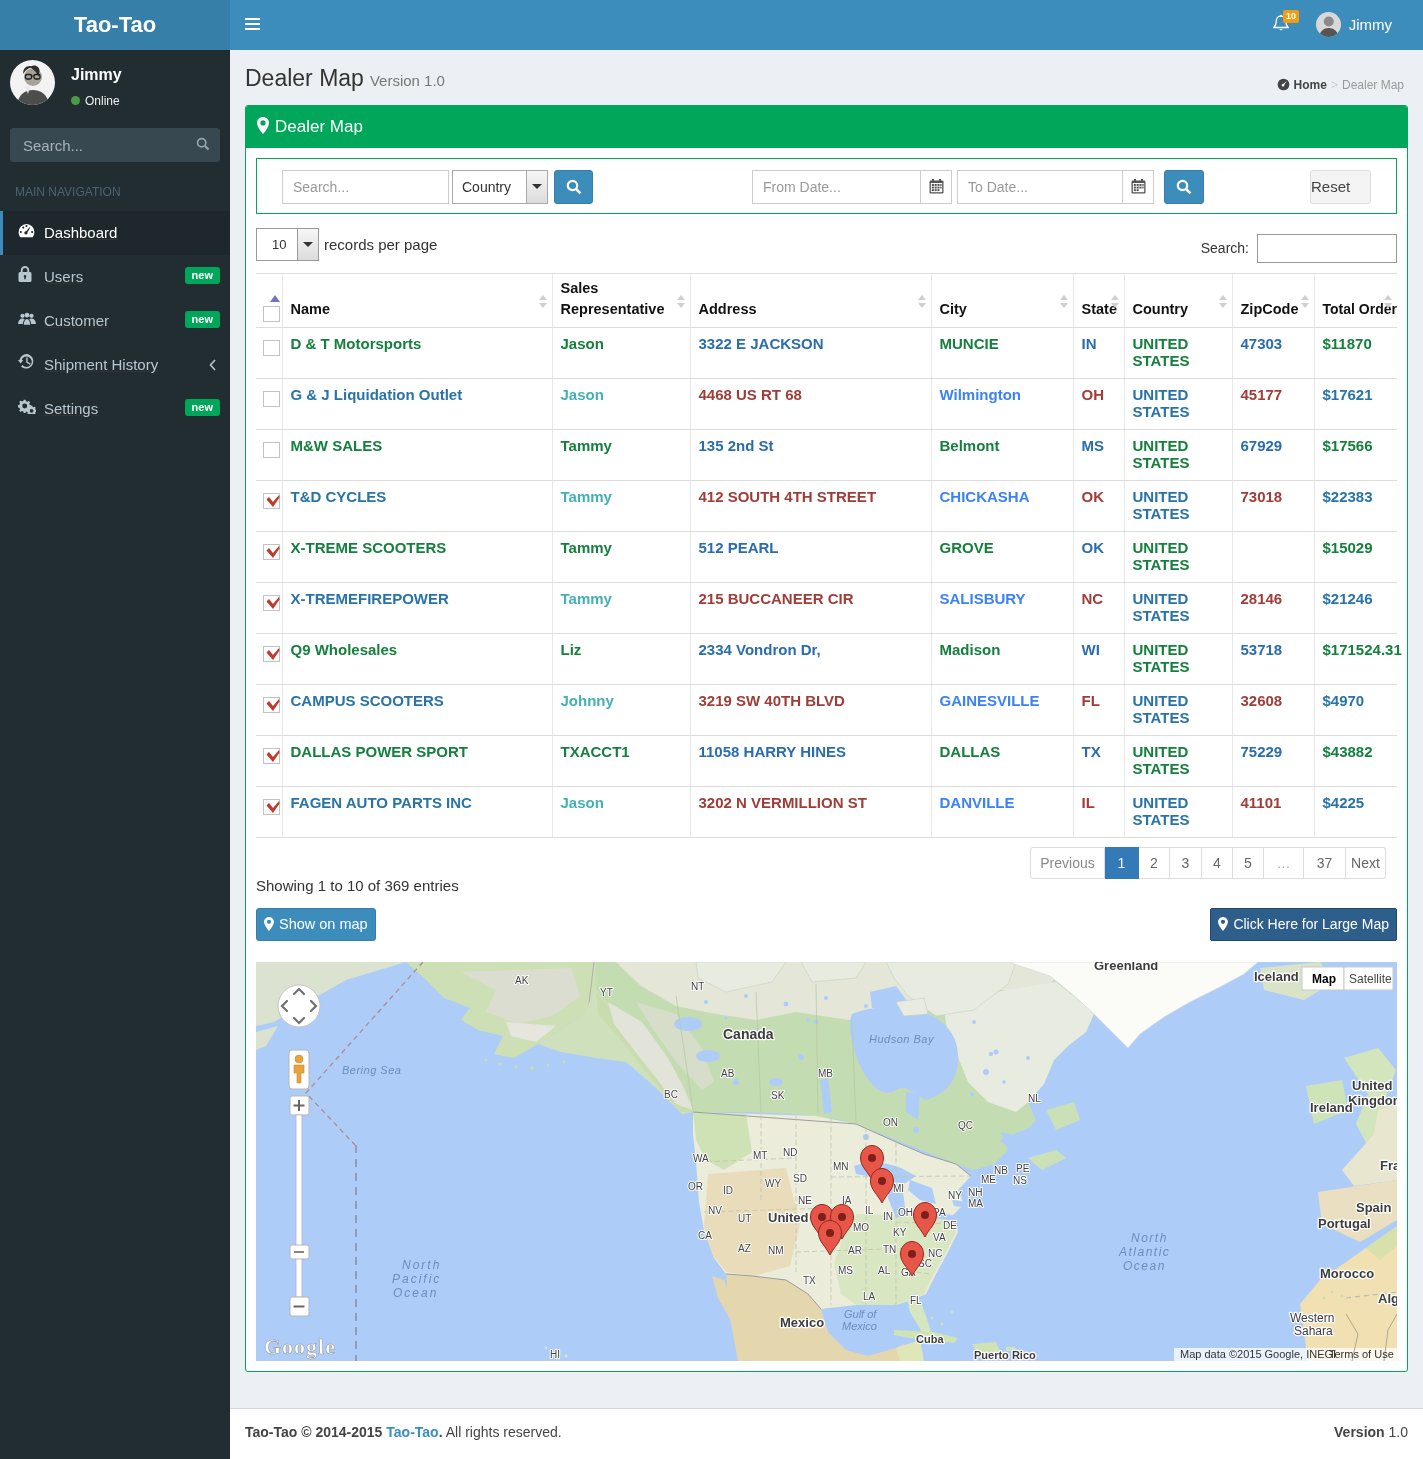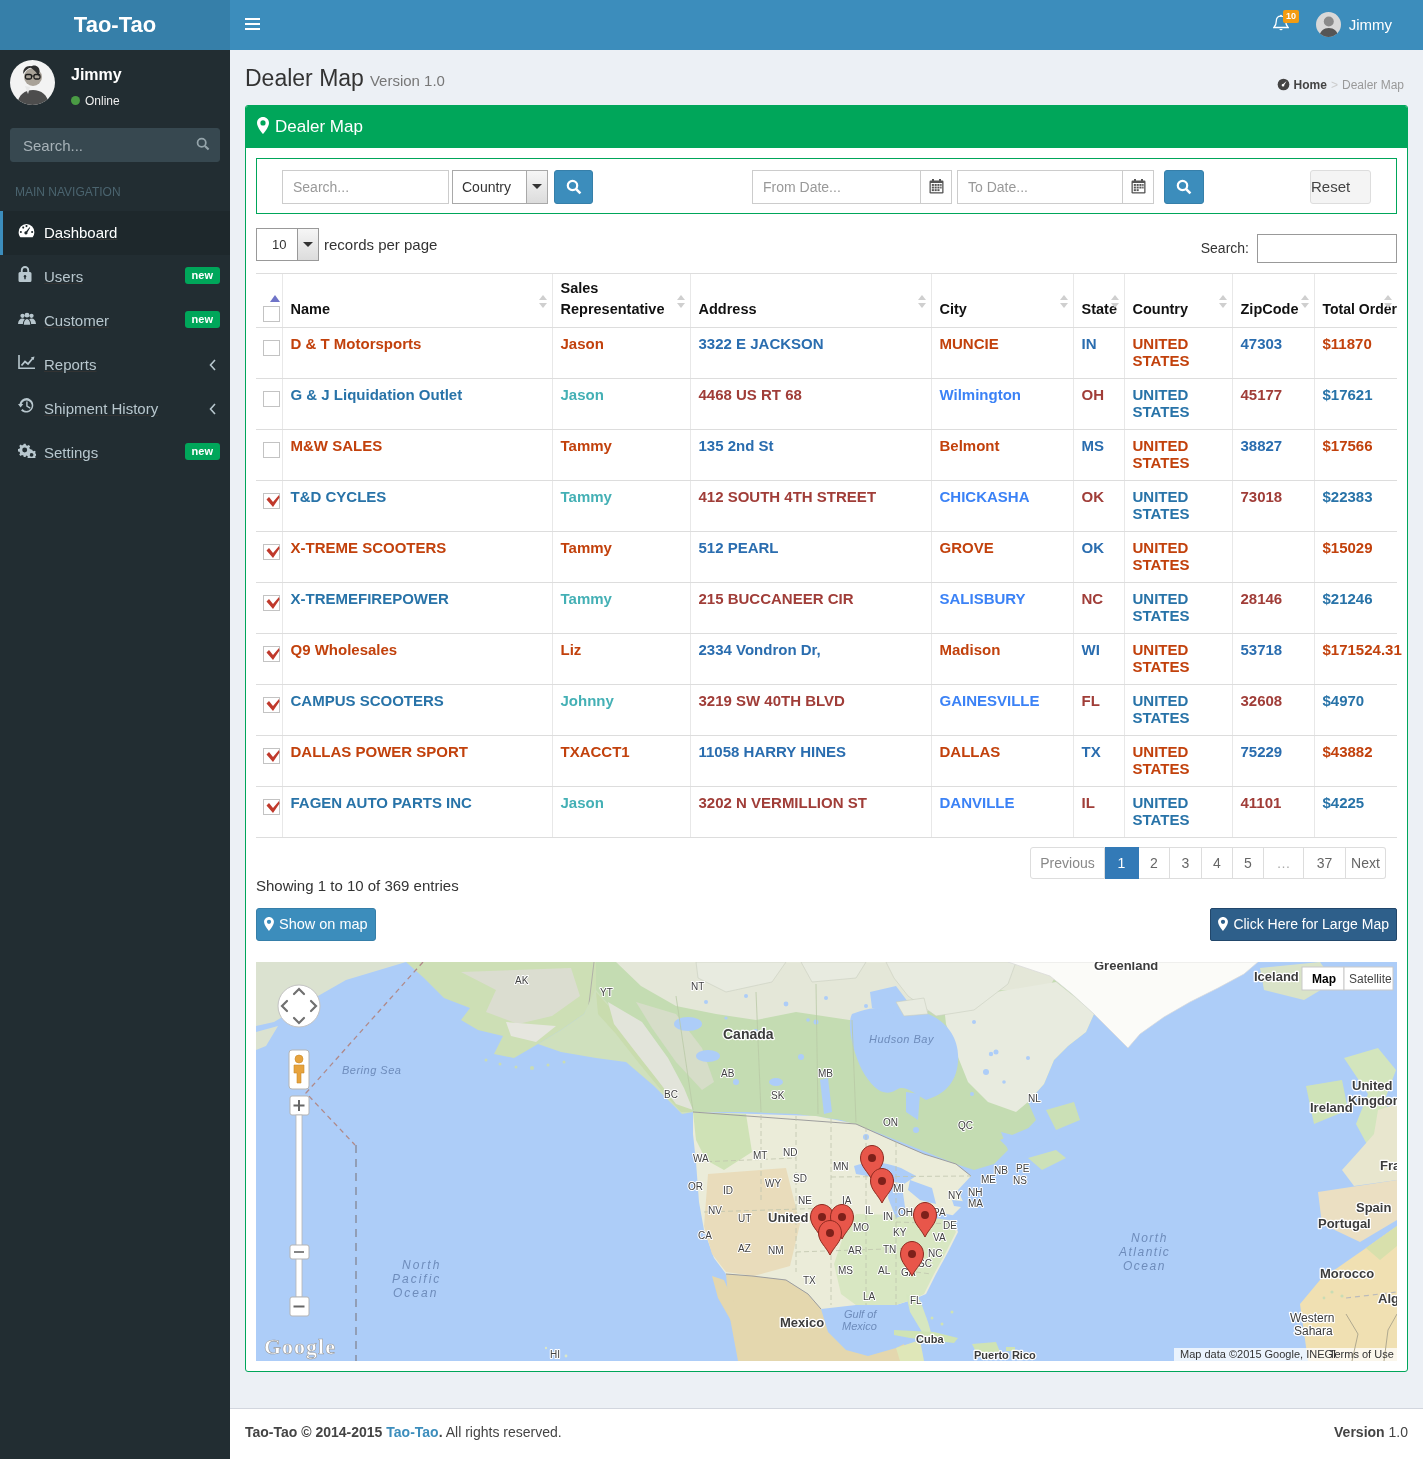--- a/index.html
+++ b/index.html
@@ -77,21 +77,21 @@
 table.dt th:first-child, table.dt td:first-child { border-left:none; }
 table.dt td { border-bottom:1px solid #ddd; padding:7px 8px 0 8px; vertical-align:top; font-weight:bold; height:51px; }
 .sort-arrows { position:absolute; right:5px; top:21px; }
 .sort-arrows i { display:block; width:0; height:0; border-left:4px solid transparent; border-right:4px solid transparent; }
 .sort-arrows i.up { border-bottom:5px solid #cfcfcf; margin-bottom:3px; }
 .sort-arrows i.dn { border-top:5px solid #cfcfcf; }
 .sort-asc-first { position:absolute; left:14px; top:21px; width:0; height:0; border-left:5px solid transparent; border-right:5px solid transparent; border-bottom:7px solid #6f74c8; }
 .cbx { width:17px; height:16px; border:1px solid #c3c3c3; background:#fff; position:relative; }
 td .cbx { margin-top:5px; margin-left:-1px; }
 .cbx.checked svg { position:absolute; left:1px; top:-1px; }
-.cA1 { color:#c2410c; } 
+.cA1 { color:#15803d; } 
 .cA2 { color:#2a6daf; } 
 .cB1 { color:#2873a8; } 
 .cB2 { color:#44b0b5; } 
 .cB3 { color:#a03d38; } 
 .cB4 { color:#3b82f6; } 
 
 
 .info-row { position:relative; height:48px; margin-top:9px; }
 .showing { position:absolute; left:0; top:9px; font-size:15px; color:#333;margin-top:21px; }
 .pagination { position:absolute; right:11px; top:0; height:32px; }
@@ -283,21 +283,21 @@
           <tr>
             <td>
                   <div class="cbx"></div>
                 </td>
             <td class="cA1">M&amp;W SALES</td>
             <td class="cA1">Tammy</td>
             <td class="cA2">135 2nd St</td>
             <td class="cA1">Belmont</td>
             <td class="cA2">MS</td>
             <td class="cA1">UNITED STATES</td>
-            <td class="cA2">38827</td>
+            <td class="cA2">67929</td>
             <td class="cA1">$17566</td>
           </tr>
           <tr>
             <td>
                   <div class="cbx checked">
                     <svg width="16" height="16" viewBox="0 0 16 16">
                       <path fill="#c0392b" d="M1.5 6.5 4 4l4 5 6-7 .5 2.5L8 14z"></path>
                     </svg>
                   </div>
                 </td>
@@ -800,29 +800,20 @@
                 <circle cx="5" cy="4" r="2.4"></circle>
                 <circle cx="15" cy="4" r="2.4"></circle>
                 <circle cx="10" cy="3.2" r="2.7"></circle>
                 <path d="M0 13c.3-3.8 2.2-6 5-6 1 0 1.8.3 2.5.8C6.3 9 5.6 10.8 5.4 13z"></path>
                 <path d="M14.6 13c-.2-2.2-.9-4-2.1-5.2.7-.5 1.5-.8 2.5-.8 2.8 0 4.7 2.2 5 6z"></path>
                 <path d="M6.4 14c.3-4.2 1.6-6.5 3.6-6.5s3.3 2.3 3.6 6.5z"></path>
               </g>
             </svg></span>Customer<span class="badge-new">new</span></a>
       </li>
     <li>
-        <a><span class="micon"><svg width="17" height="15" viewBox="0 0 17 15">
-              <path fill="none" stroke="#b8c7ce" stroke-width="1.6" d="M1 0v13.2h16"></path>
-              <path fill="none" stroke="#b8c7ce" stroke-width="1.8" d="M3.5 10.5 7 6.5l3 2.5 5-6"></path>
-              <path fill="#b8c7ce" d="M16.5 1.5 12.8 2.6l2.9 2.5z"></path>
-            </svg></span>Reports<span class="chev"><svg width="7" height="12" viewBox="0 0 7 12">
-              <polyline points="6,1 1.5,6 6,11" fill="none" stroke="#b8c7ce" stroke-width="1.6"></polyline>
-            </svg></span></a>
-      </li>
-    <li>
         <a><span class="micon"><svg width="16" height="16" viewBox="0 0 16 16">
               <path fill="#b8c7ce" d="M8.7 0A7.3 7.3 0 0 0 1.5 6H0l2.6 3.4L5.3 6H3.6a5.2 5.2 0 1 1 .9 5L3 12.6A7.3 7.3 0 1 0 8.7 0z"></path>
               <path fill="#b8c7ce" d="M8.2 3.5h1.4v4.2l3 1.8-.7 1.2-3.7-2.2z"></path>
             </svg></span>Shipment History<span class="chev"><svg width="7" height="12" viewBox="0 0 7 12">
               <polyline points="6,1 1.5,6 6,11" fill="none" stroke="#b8c7ce" stroke-width="1.6"></polyline>
             </svg></span></a>
       </li>
     <li>
         <a><span class="micon"><svg width="18" height="15" viewBox="0 0 20 17">
               <g fill="#b8c7ce">

